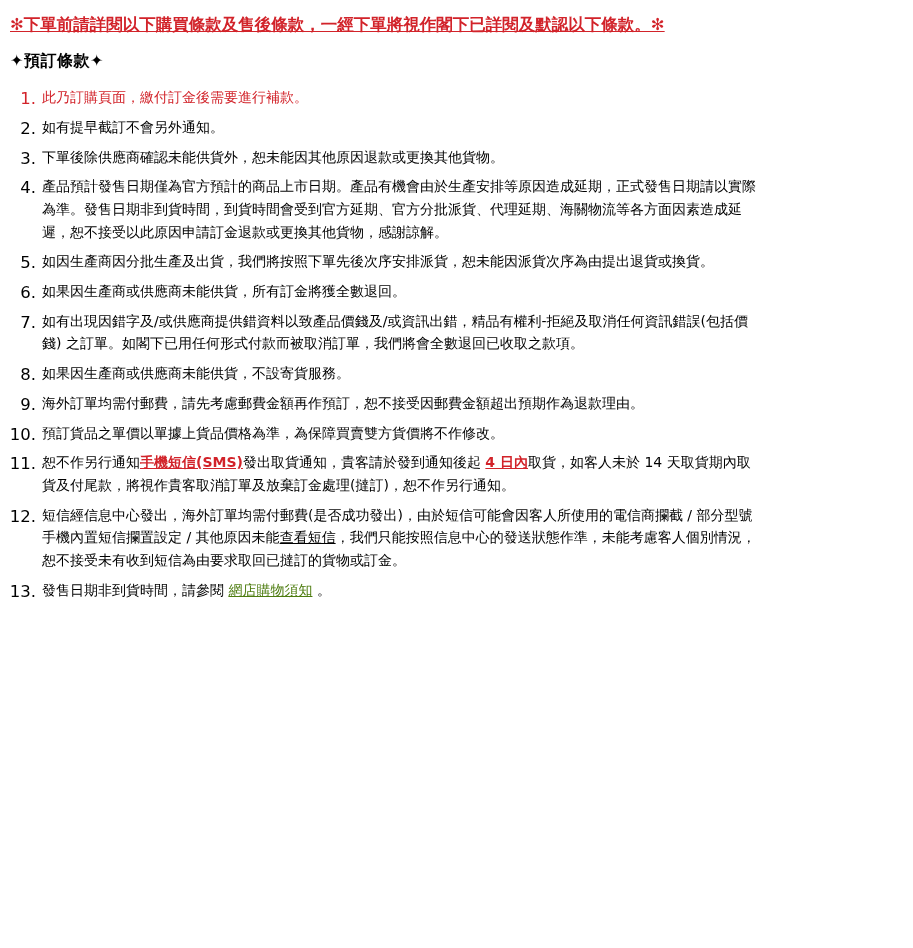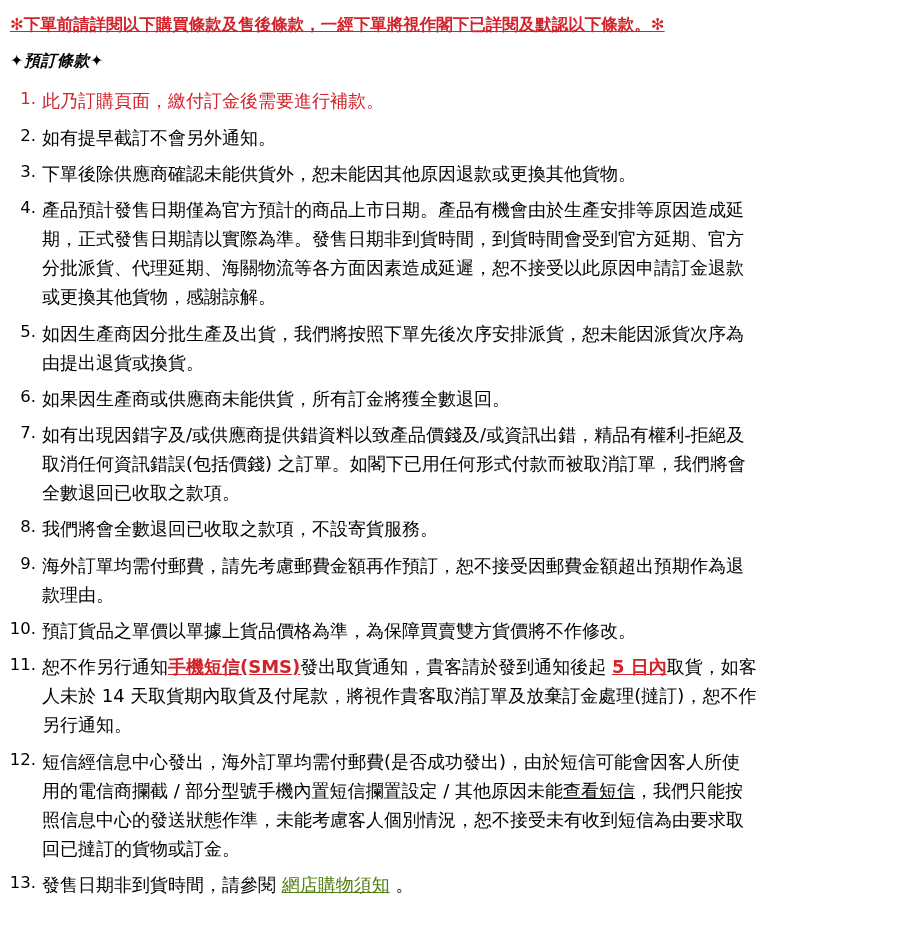--- a/index.html
+++ b/index.html
@@ -26,34 +26,33 @@
     letter-spacing: 0px;
     line-height: 1.3;
     margin: 4px 0 16px 2px;
     white-space: nowrap;
   }
   .section-title {
     font-size: 16px;
     font-weight: bold;
     margin: 0 0 14px 2px;
     letter-spacing: 0.5px;
-    font-style: italic;
   }
   ol.terms {
     list-style: none;
     margin: 0;
     padding: 0;
     counter-reset: term;
   }
   ol.terms > li {
     counter-increment: term;
     position: relative;
     padding-left: 34px;
     margin: 0 0 7px 0;
-    font-size: 18px;
+    font-size: 14px;
     line-height: 1.62;
     text-align: left;
   }
   ol.terms > li::before {
     content: counter(term) ".";
     position: absolute;
     left: 0;
     top: 0;
     width: 28px;
     text-align: right;
@@ -90,21 +89,21 @@
   <div class="section-title">✦預訂條款✦</div>
 
   <ol class="terms">
       <li class="highlight"><span>此乃訂購頁面，繳付訂金後需要進行補款。</span></li>
       <li><span>如有提早截訂不會另外通知。</span></li>
       <li><span>下單後除供應商確認未能供貨外，恕未能因其他原因退款或更換其他貨物。</span></li>
       <li><span>產品預計發售日期僅為官方預計的商品上市日期。產品有機會由於生產安排等原因造成延期，正式發售日期請以實際為準。發售日期非到貨時間，到貨時間會受到官方延期、官方分批派貨、代理延期、海關物流等各方面因素造成延遲，恕不接受以此原因申請訂金退款或更換其他貨物，感謝諒解。</span></li>
       <li><span>如因生產商因分批生產及出貨，我們將按照下單先後次序安排派貨，恕未能因派貨次序為由提出退貨或換貨。</span></li>
       <li><span>如果因生產商或供應商未能供貨，所有訂金將獲全數退回。</span></li>
       <li><span>如有出現因錯字及/或供應商提供錯資料以致產品價錢及/或資訊出錯，精品有權利-拒絕及取消任何資訊錯誤(包括價錢) 之訂單。如閣下已用任何形式付款而被取消訂單，我們將會全數退回已收取之款項。</span></li>
-      <li><span>我們將會全數退回已收取之款項，不設寄貨服務。</span></li>
+      <li><span>如果因生產商或供應商未能供貨，不設寄貨服務。</span></li>
       <li><span>海外訂單均需付郵費，請先考慮郵費金額再作預訂，恕不接受因郵費金額超出預期作為退款理由。</span></li>
       <li class="wide"><span>預訂貨品之單價以單據上貨品價格為準，為保障買賣雙方貨價將不作修改。</span></li>
-      <li class="wide"><span>恕不作另行通知</span><span class="u-red">手機短信(SMS)</span><span>發出取貨通知，貴客請於發到通知後起 </span><span class="u-red">5 日內</span><span>取貨，如客人未於 14 天取貨期內取貨及付尾款，將視作貴客取消訂單及放棄訂金處理(撻訂)，恕不作另行通知。</span></li>
+      <li class="wide"><span>恕不作另行通知</span><span class="u-red">手機短信(SMS)</span><span>發出取貨通知，貴客請於發到通知後起 </span><span class="u-red">4 日內</span><span>取貨，如客人未於 14 天取貨期內取貨及付尾款，將視作貴客取消訂單及放棄訂金處理(撻訂)，恕不作另行通知。</span></li>
       <li class="wide"><span>短信經信息中心發出，海外訂單均需付郵費(是否成功發出)，由於短信可能會因客人所使用的電信商攔截 / 部分型號手機內置短信攔置設定 / 其他原因未能</span><span class="u-black">查看短信</span><span>，我們只能按照信息中心的發送狀態作準，未能考慮客人個別情況，恕不接受未有收到短信為由要求取回已撻訂的貨物或訂金。</span></li>
       <li class="wide"><span>發售日期非到貨時間，請參閱 </span><span class="link">網店購物須知</span><span> 。</span></li>
     </ol>
 
 </div>
 
 </body></html>

